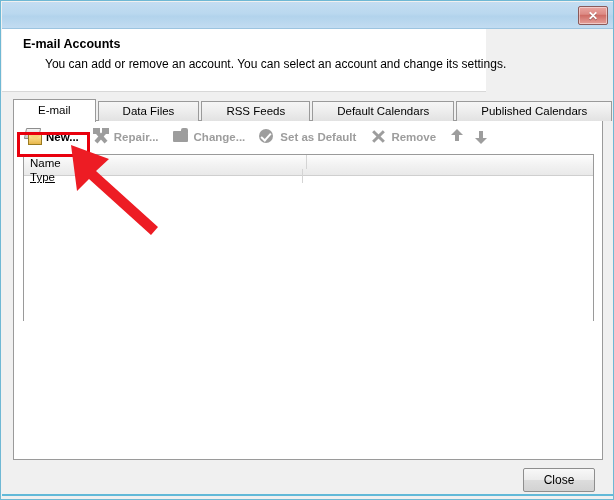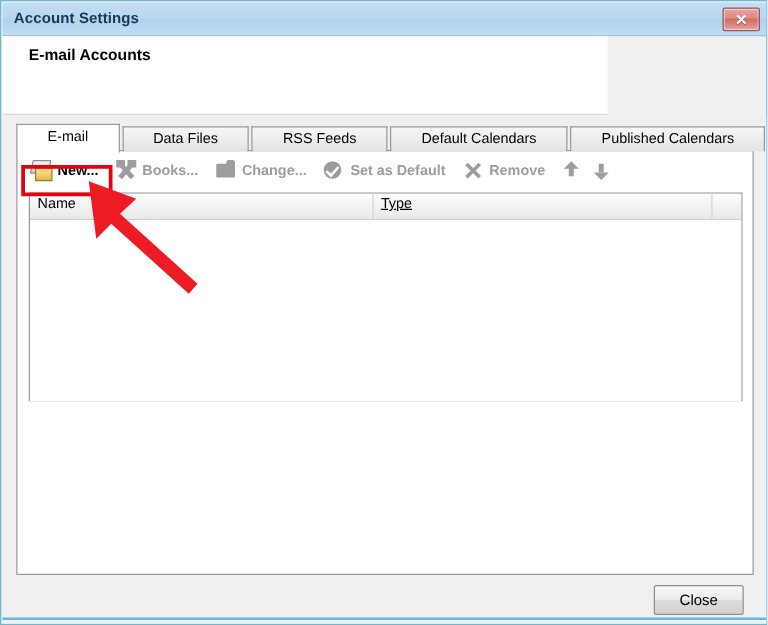--- a/index.html
+++ b/index.html
@@ -295,20 +295,21 @@
     height: 167px;
     box-sizing: border-box;
     border: 1px solid #9a9a9a;
     background: #ffffff;
   }
   #listheader {
     display: flex;
     height: 20px;
     background: linear-gradient(to bottom,#fdfdfd 0%,#f2f2f2 50%,#e9e9e9 100%);
     border-bottom: 1px solid #cfcfcf;
+    flex-direction: column;
   }
   .col {
     box-sizing: border-box;
     font-size: 11.5px;
     color: #000;
     padding: 2px 0 0 6px;
     border-right: 1px solid #d4d4d4;
     height: 20px;
     cursor: pointer;
   }
@@ -365,28 +366,28 @@
     height: 2px;
     background: #62b9d8;
   }
 </style>
 </head>
 <body>
 
 <div id="window">
 
   <div id="titlebar">
-    <div id="title-text">Account Settings</div>
     <div id="close-btn">
       <div class="glyph">✕</div>
     </div>
   </div>
 
   <div id="header">
     <div id="header-title">E-mail Accounts</div>
+    <div id="header-sub">You can add or remove an account. You can select an account and change its settings.</div>
   </div>
 
   <div id="body">
 
     <div id="tabstrip">
       <div class="tab selected"><span>E-mail</span></div>
       <div class="tab"><span>Data Files</span></div>
       <div class="tab"><span>RSS Feeds</span></div>
       <div class="tab"><span>Default Calendars</span></div>
       <div class="tab"><span>Published Calendars</span></div>
@@ -405,21 +406,21 @@
           <span class="lbl">New...</span>
         </div>
 
         <div class="tbitem disabled">
           <span class="ic ic-repair">
             <span class="b1"></span>
               <span class="b2"></span>
               <span class="h1"></span>
               <span class="h2"></span>
           </span>
-          <span class="lbl">Books...</span>
+          <span class="lbl">Repair...</span>
         </div>
 
         <div class="tbitem disabled">
           <span class="ic ic-change">
             <span class="tab2"></span>
               <span class="blk"></span>
           </span>
           <span class="lbl">Change...</span>
         </div>
 

